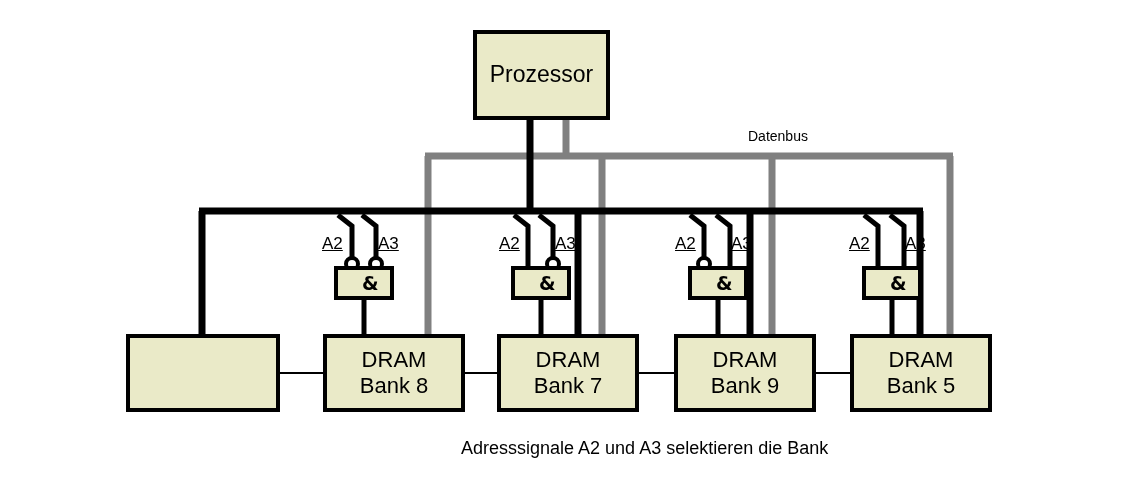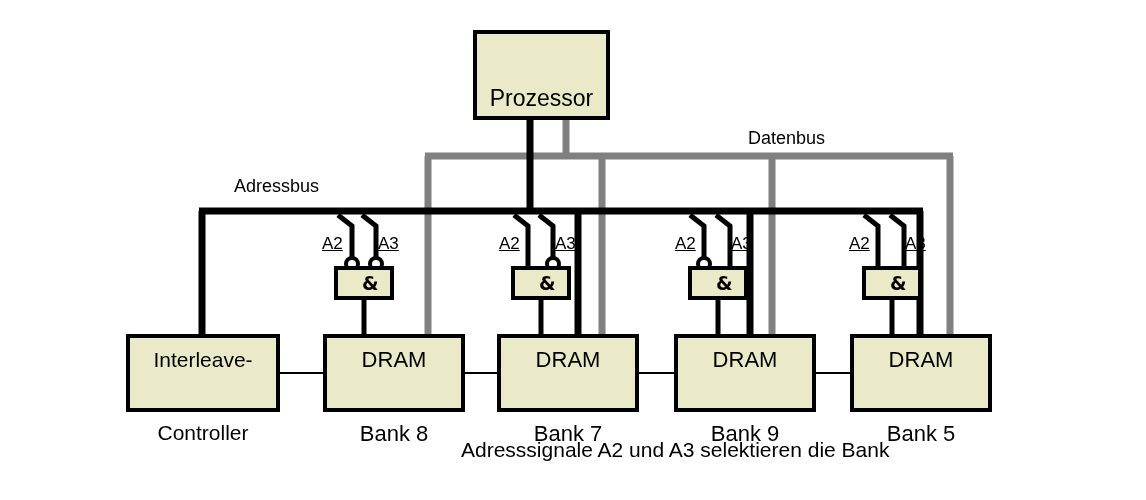--- a/index.html
+++ b/index.html
@@ -15,31 +15,31 @@
   .boxlabel {
     position:absolute;
     display:flex;
     flex-direction:column;
     align-items:center;
     justify-content:center;
     text-align:center;
     color:#000000;
     pointer-events:none;
   }
-  .boxlabel span { display:block; line-height:1.18;margin-top:48px; }
+  .boxlabel span { display:block; line-height:1.18; }
   .proc-text { font-size:23px; }
   .dram-text { font-size:22px; }
   .ctrl-text { font-size:21px; }
   .freetext {
     position:absolute;
     color:#000000;
     white-space:nowrap;
   }
-  .bus-label { font-size:18px; }
-  .caption-text { font-size:21px; }
+  .bus-label { font-size:14px; }
+  .caption-text { font-size:18px; }
   .sig-label { font-size:17px;text-decoration:underline; }
   .gate-glyph {
     position:absolute;
     font-size:19px;
     font-weight:bold;
     color:#000000;
     font-family:"DejaVu Sans", sans-serif;
     line-height:1;
   }
 </style>
@@ -126,24 +126,20 @@
     <rect x="325" y="336" width="138" height="74" fill="#EAEAC8" stroke="#000000" stroke-width="4"></rect>
     <rect x="499" y="336" width="138" height="74" fill="#EAEAC8" stroke="#000000" stroke-width="4"></rect>
     <rect x="676" y="336" width="138" height="74" fill="#EAEAC8" stroke="#000000" stroke-width="4"></rect>
     <rect x="852" y="336" width="138" height="74" fill="#EAEAC8" stroke="#000000" stroke-width="4"></rect>
   </svg>
 
   <div class="boxlabel proc-text" style="left:475px; top:32px; width:133px; height:86px;">
     <span>Prozessor</span>
   </div>
 
-  <div class="boxlabel ctrl-text" style="left:128px; top:336px; width:150px; height:74px;">
-    <span>Interleave-</span>
-    <span>Controller</span>
-  </div>
 
   <div class="boxlabel dram-text" style="left:325px; top:336px; width:138px; height:74px;">
     <span>DRAM</span>
     <span>Bank 8</span>
   </div>
 
   <div class="boxlabel dram-text" style="left:499px; top:336px; width:138px; height:74px;">
     <span>DRAM</span>
     <span>Bank 7</span>
   </div>
@@ -168,18 +164,17 @@
 
   <div class="freetext sig-label" style="left:499px; top:234px;">A2</div>
   <div class="freetext sig-label" style="left:555px; top:234px;">A3</div>
 
   <div class="freetext sig-label" style="left:675px; top:234px;">A2</div>
   <div class="freetext sig-label" style="left:731px; top:234px;">A3</div>
 
   <div class="freetext sig-label" style="left:849px; top:234px;">A2</div>
   <div class="freetext sig-label" style="left:905px; top:234px;">A3</div>
 
-  <div class="freetext bus-label" style="left:234px; top:176px;">Adressbus</div>
   <div class="freetext bus-label" style="left:748px; top:128px;">Datenbus</div>
 
   <div class="freetext caption-text" style="left:461px; top:438px;">Adresssignale A2 und A3 selektieren die Bank</div>
 
 </div>
 
 </body></html>

